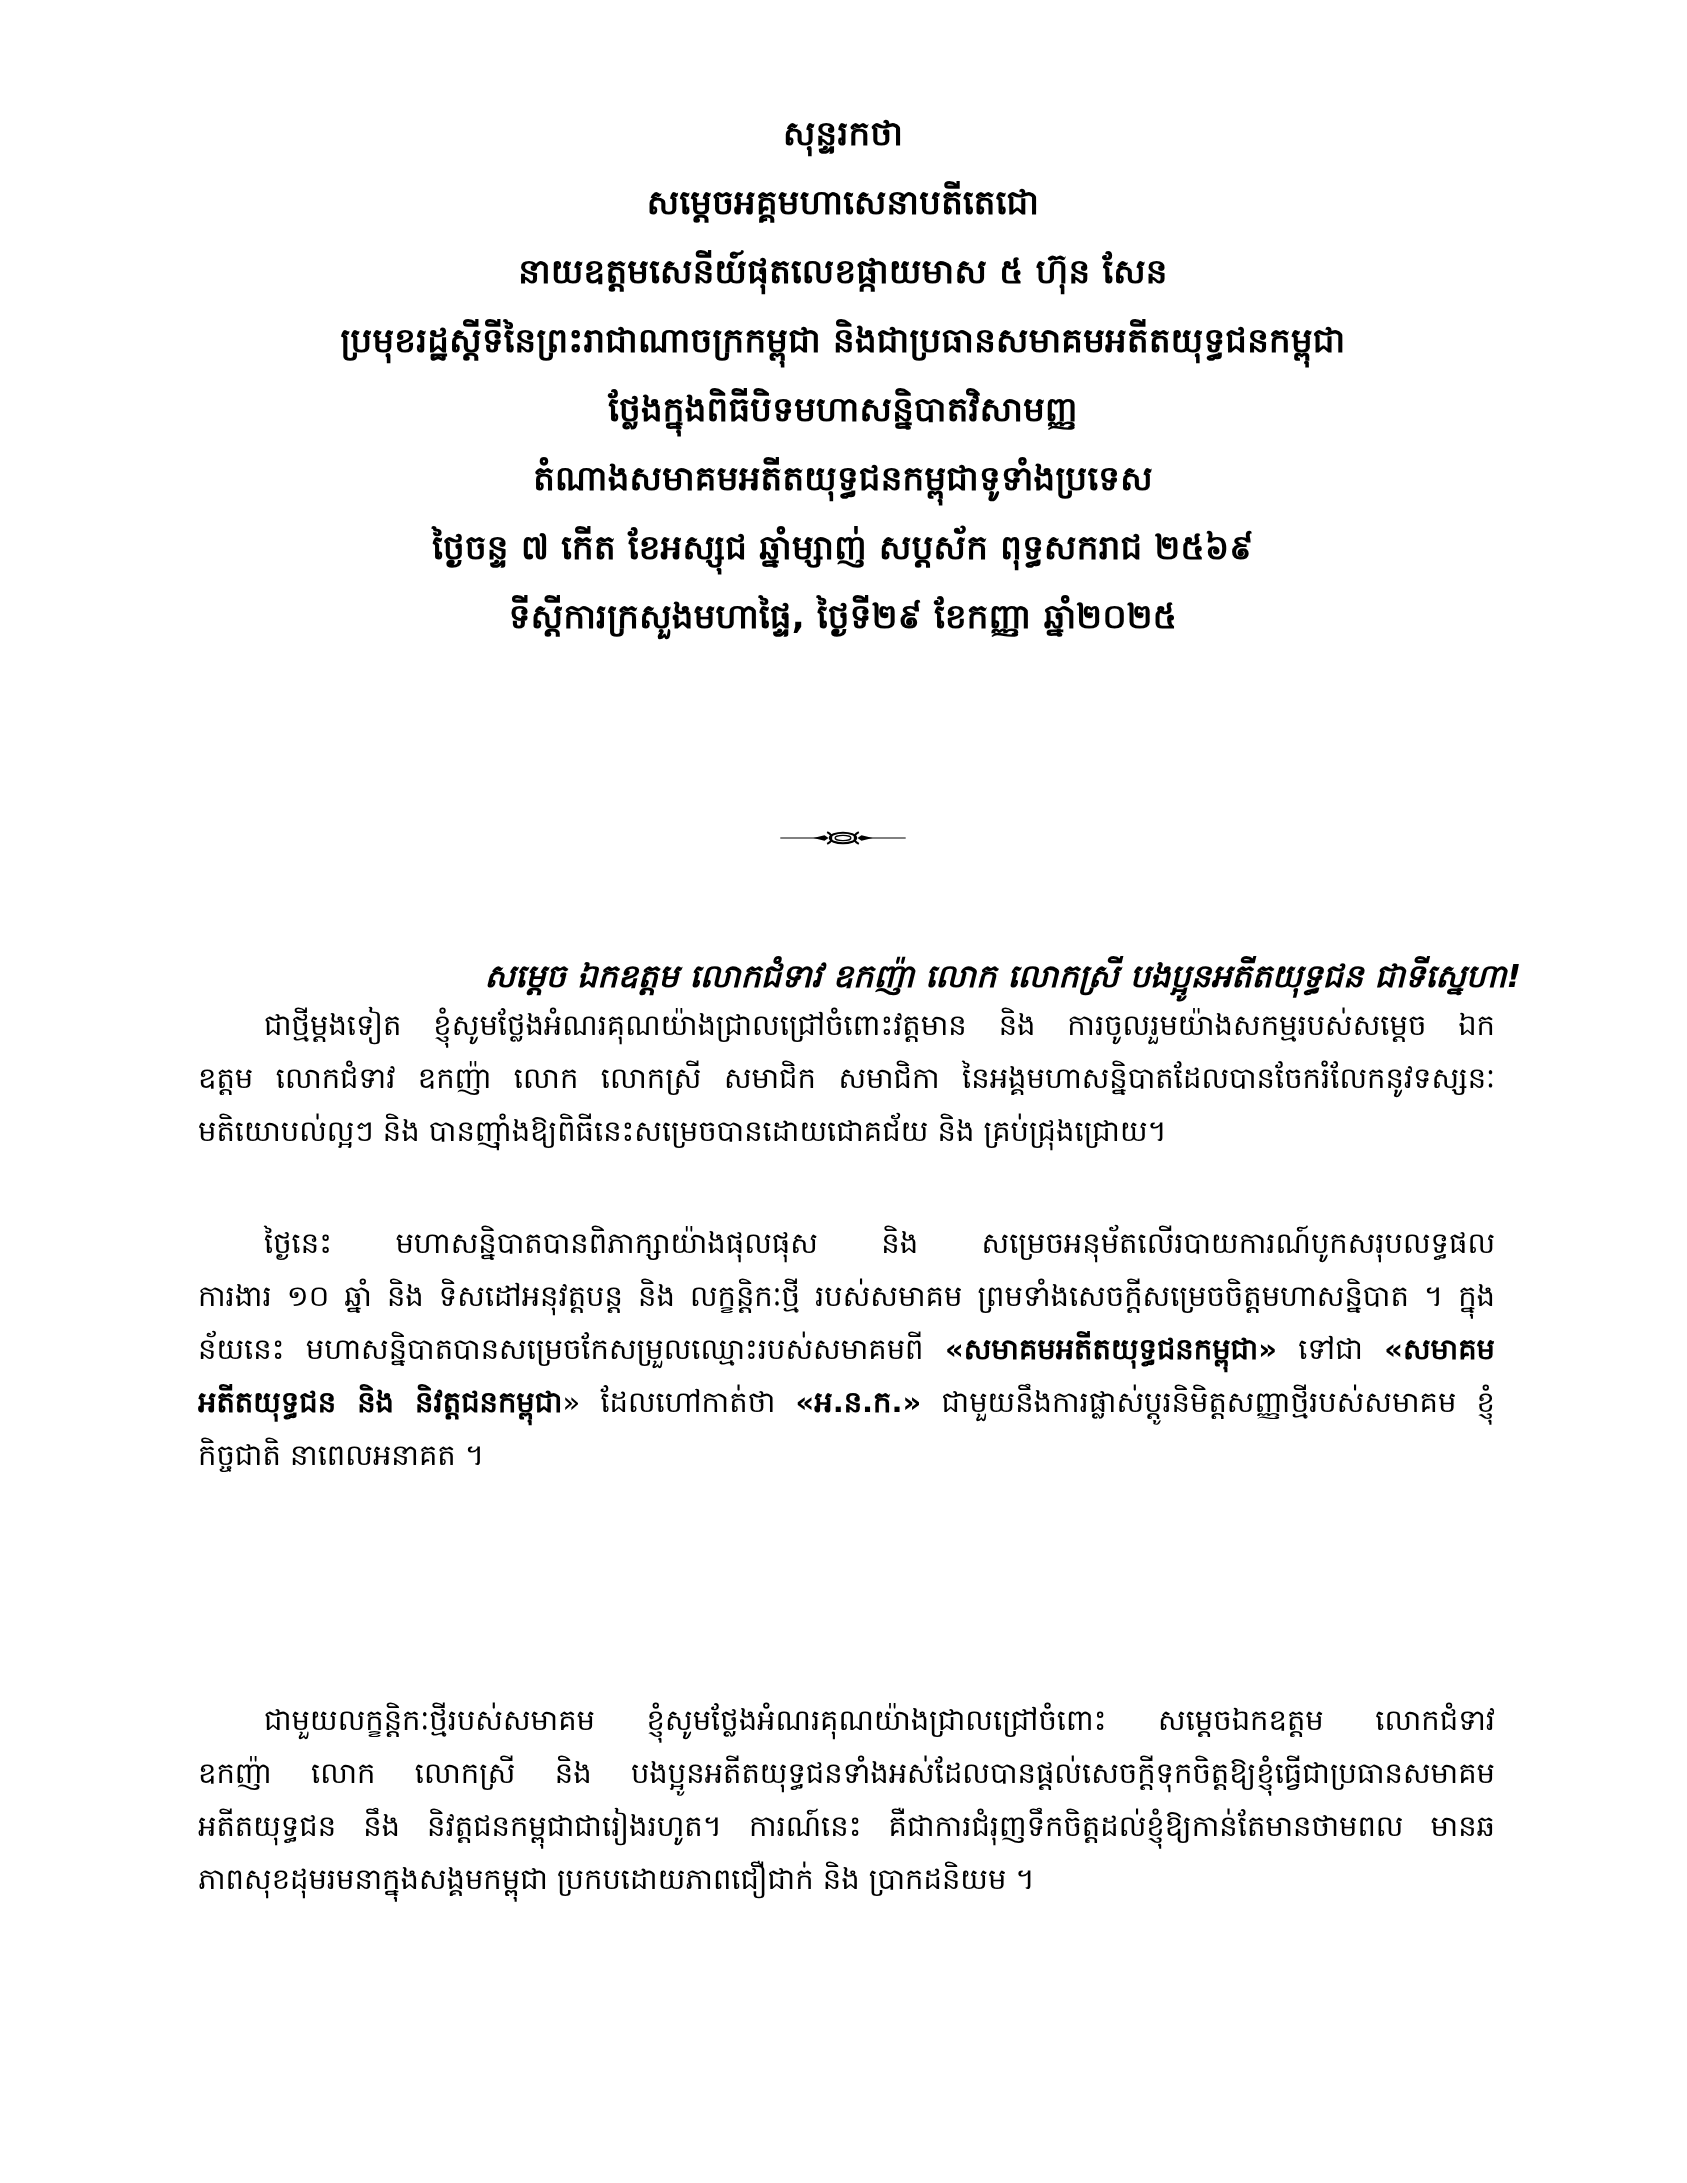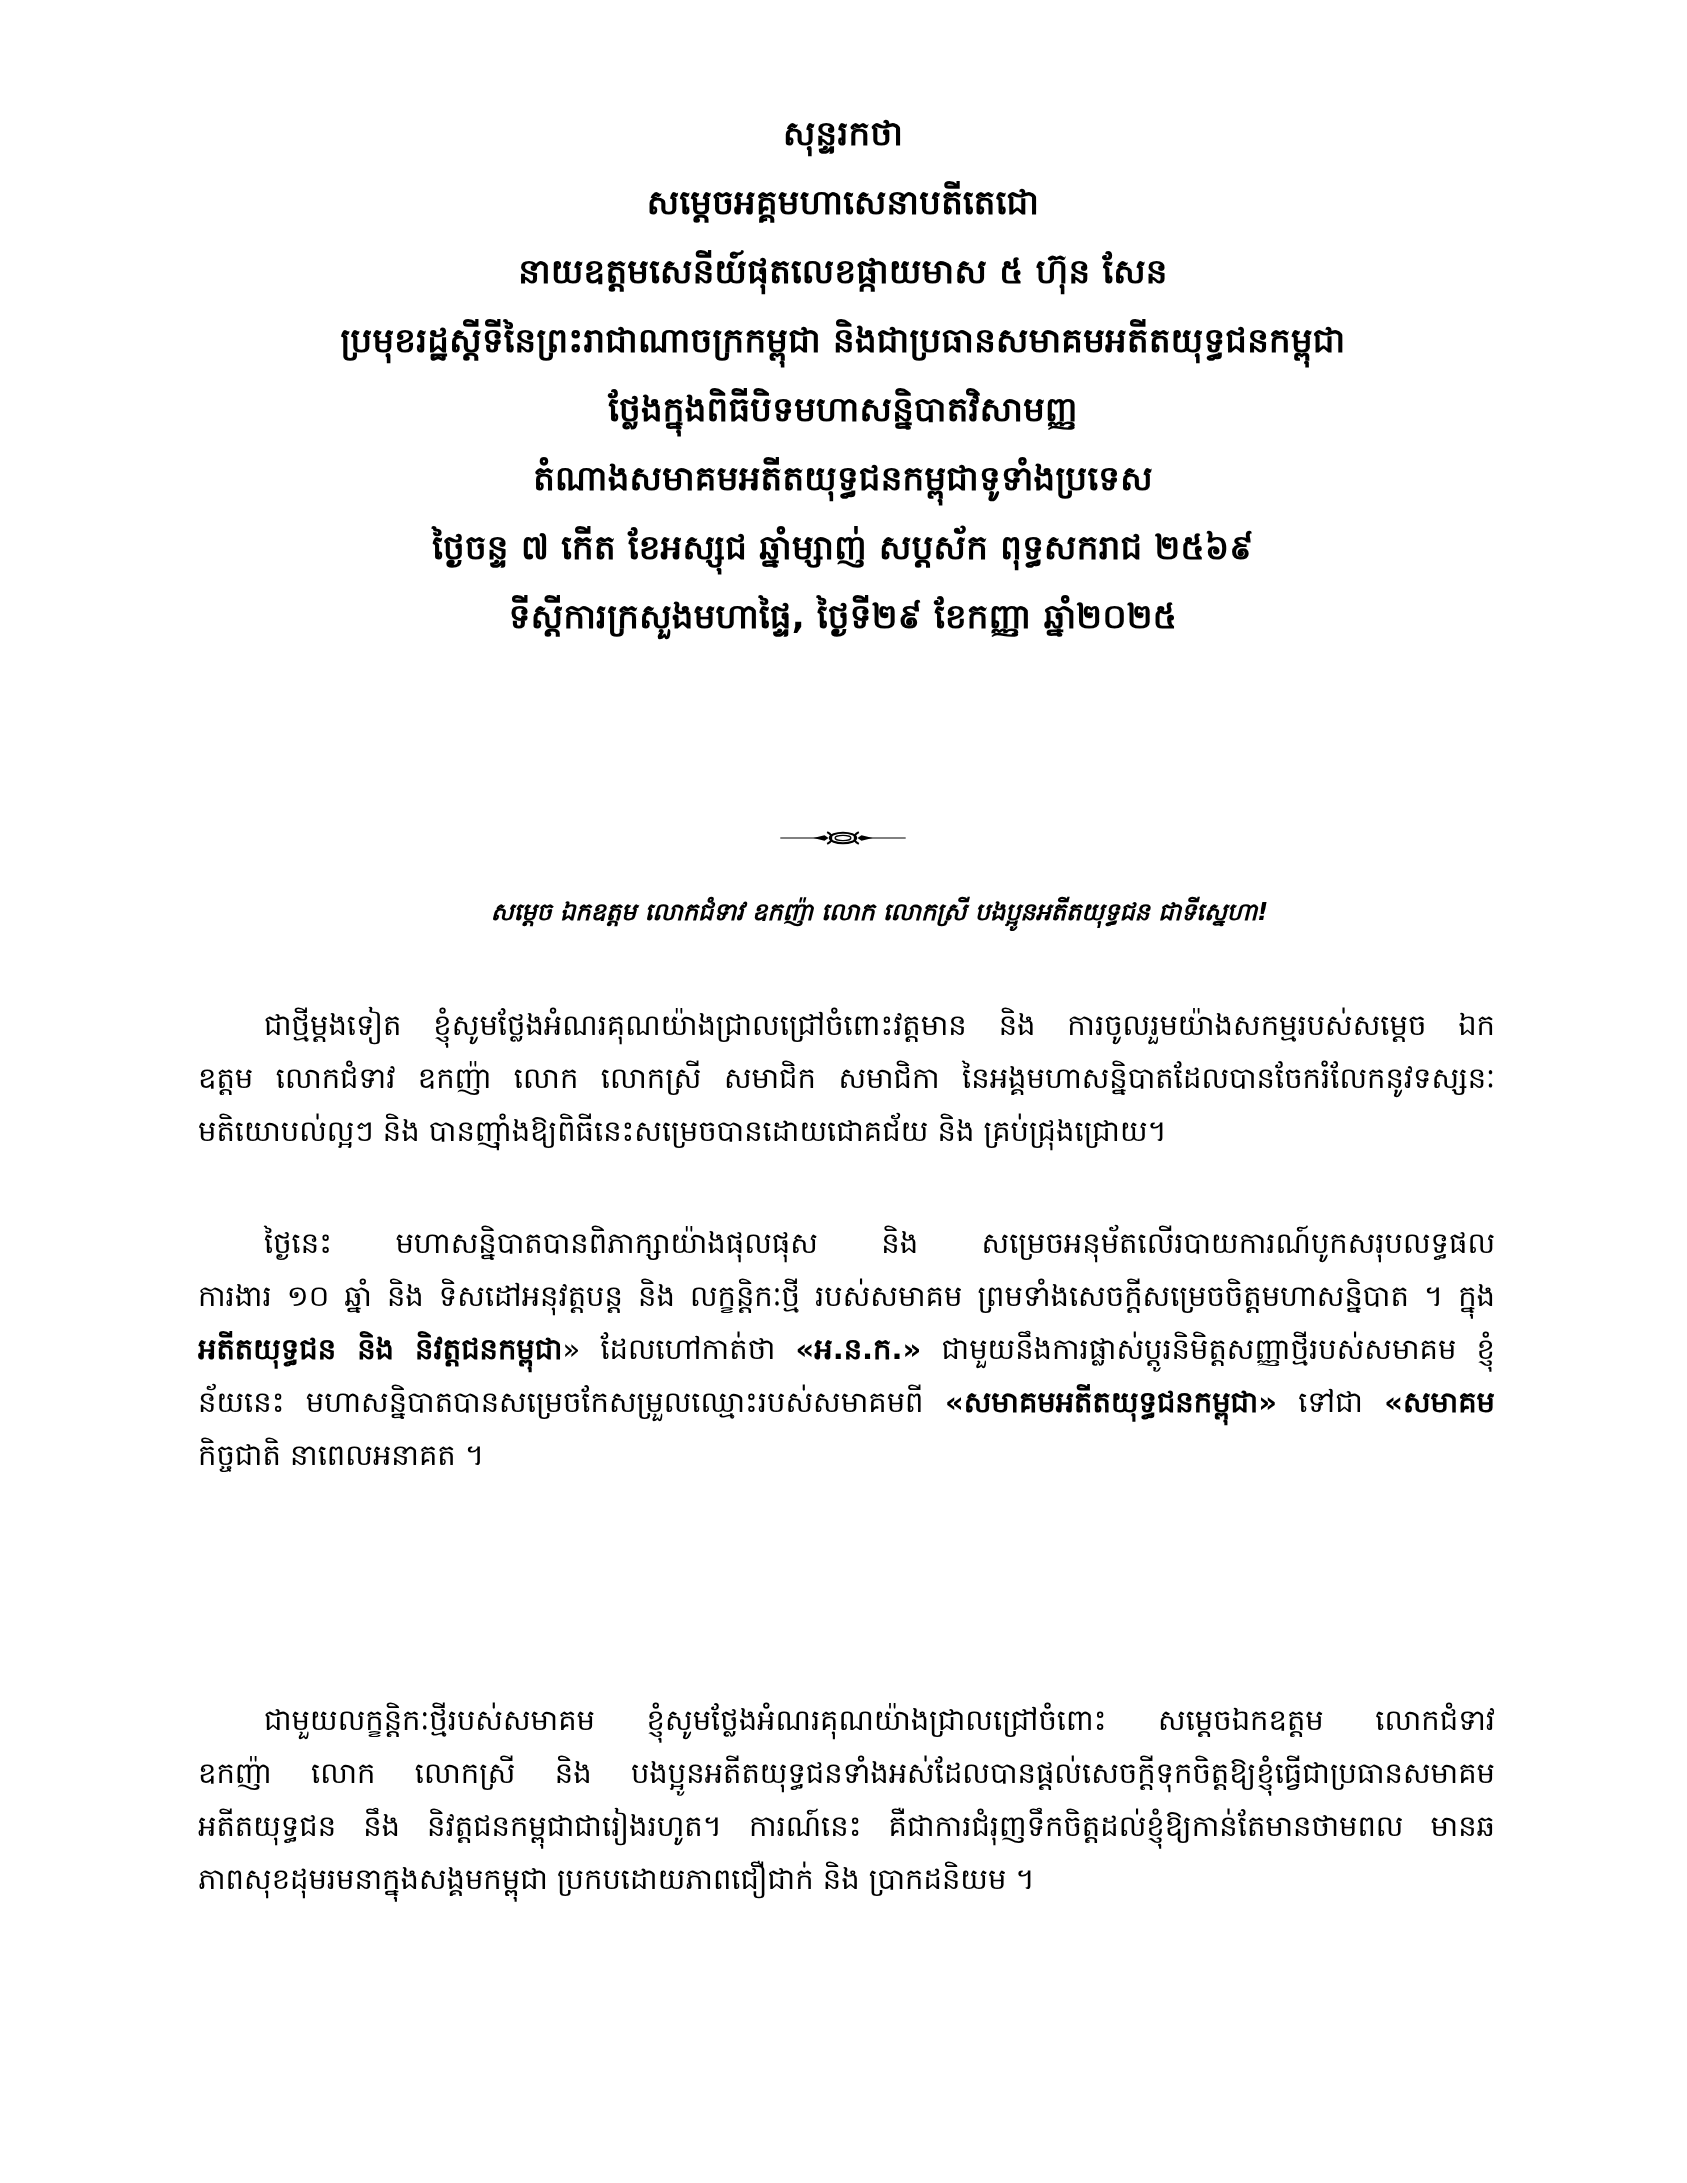--- a/index.html
+++ b/index.html
@@ -32,25 +32,25 @@
     white-space: nowrap;
   }
   .divider {
     position: absolute;
     left: 777px; top: 828px;
     width: 132px; height: 20px;
   }
   .salutation {
     position: absolute;
     left: 185px; width: 1336px;
-    top: 892px;
-    text-align: center;
+    top: 956px;
+    text-align: right;
     font-style: italic;
     font-weight: bold;
-    font-size: 24px;
+    font-size: 32px;
     line-height: 40px;
     white-space: nowrap;
     padding-left: 53px;
     box-sizing: border-box;
   }
   .body-text {
     position: absolute;
     left: 198px; width: 1297px;
     font-size: 29px;
     line-height: 53px;
@@ -108,22 +108,22 @@
       <span class="line"><span class="indent-spacer"></span><span>ជាថ្មីម្ដងទៀត ខ្ញុំសូមថ្លែងអំណរគុណយ៉ាងជ្រាលជ្រៅចំពោះវត្តមាន និង ការចូលរួមយ៉ាងសកម្មរបស់សម្ដេច ឯក</span></span>
       <span class="line">ឧត្តម លោកជំទាវ ឧកញ៉ា លោក លោកស្រី សមាជិក សមាជិកា នៃអង្គមហាសន្និបាតដែលបានចែករំលែកនូវទស្សនៈ</span>
       <span class="line last">មតិយោបល់ល្អៗ និង បានញ៉ាំងឱ្យពិធីនេះសម្រេចបានដោយជោគជ័យ និង គ្រប់ជ្រុងជ្រោយ។</span>
     </div>
   </div>
 
   <div class="body-text p2">
     <div class="para">
       <span class="line"><span class="indent-spacer"></span><span>ថ្ងៃនេះ មហាសន្និបាតបានពិភាក្សាយ៉ាងផុលផុស និង សម្រេចអនុម័តលើរបាយការណ៍បូកសរុបលទ្ធផល</span></span>
       <span class="line">ការងារ ១០ ឆ្នាំ និង ទិសដៅអនុវត្តបន្ត និង លក្ខន្តិកៈថ្មី របស់សមាគម ព្រមទាំងសេចក្ដីសម្រេចចិត្តមហាសន្និបាត ។ ក្នុង</span>
+      <span class="line"><span>ន័យនេះ មហាសន្និបាតបានសម្រេចកែសម្រួលឈ្មោះរបស់សមាគមពី</span> <span class="bold">«សមាគមអតីតយុទ្ធជនកម្ពុជា»</span> <span>ទៅជា</span> <span class="bold">«សមាគម</span></span>
       <span class="line"><span class="bold">អតីតយុទ្ធជន និង និវត្តជនកម្ពុជា</span><span>»</span> <span>ដែលហៅកាត់ថា</span> <span class="bold">«អ.ន.ក.»</span> <span>ជាមួយនឹងការផ្លាស់ប្ដូរនិមិត្តសញ្ញាថ្មីរបស់សមាគម ខ្ញុំ</span></span>
-      <span class="line"><span>ន័យនេះ មហាសន្និបាតបានសម្រេចកែសម្រួលឈ្មោះរបស់សមាគមពី</span> <span class="bold">«សមាគមអតីតយុទ្ធជនកម្ពុជា»</span> <span>ទៅជា</span> <span class="bold">«សមាគម</span></span>
       <span class="line last">កិច្ចជាតិ នាពេលអនាគត ។</span>
     </div>
   </div>
 
   <div class="body-text p3">
     <div class="para">
       <span class="line"><span class="indent-spacer"></span><span>ជាមួយលក្ខន្តិកៈថ្មីរបស់សមាគម ខ្ញុំសូមថ្លែងអំណរគុណយ៉ាងជ្រាលជ្រៅចំពោះ សម្ដេចឯកឧត្តម លោកជំទាវ</span></span>
       <span class="line">ឧកញ៉ា លោក លោកស្រី និង បងប្អូនអតីតយុទ្ធជនទាំងអស់ដែលបានផ្ដល់សេចក្ដីទុកចិត្តឱ្យខ្ញុំធ្វើជាប្រធានសមាគម</span>
       <span class="line">អតីតយុទ្ធជន នឹង និវត្តជនកម្ពុជាជារៀងរហូត។ ការណ៍នេះ គឺជាការជំរុញទឹកចិត្តដល់ខ្ញុំឱ្យកាន់តែមានថាមពល មានឆ</span>
       <span class="line last">ភាពសុខដុមរមនាក្នុងសង្គមកម្ពុជា ប្រកបដោយភាពជឿជាក់ និង ប្រាកដនិយម ។</span>

